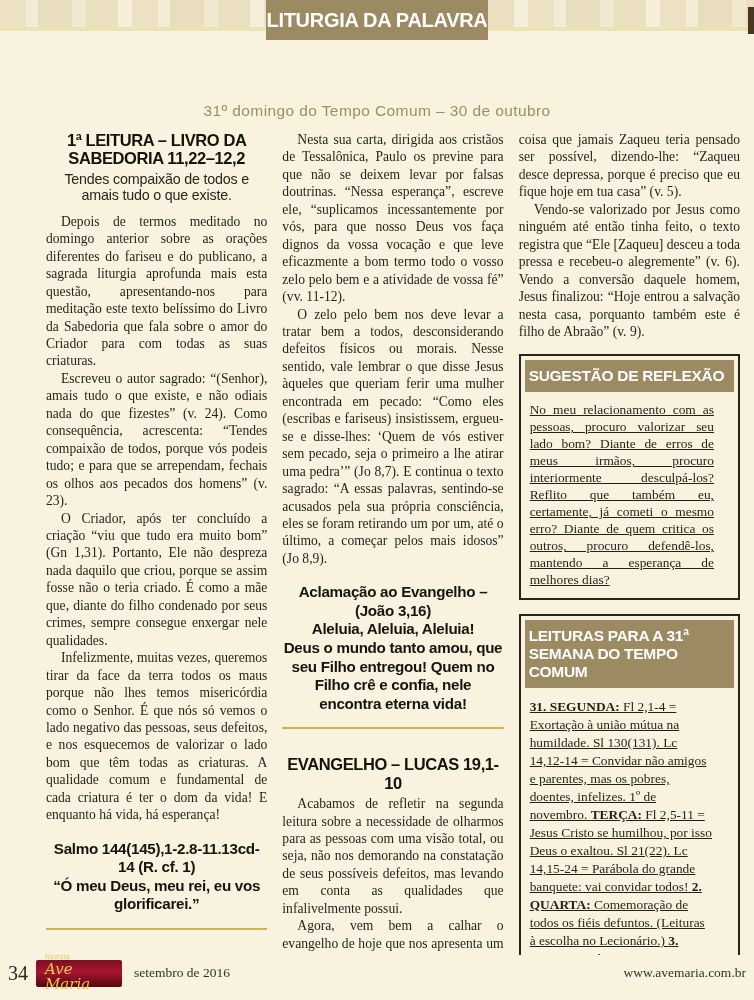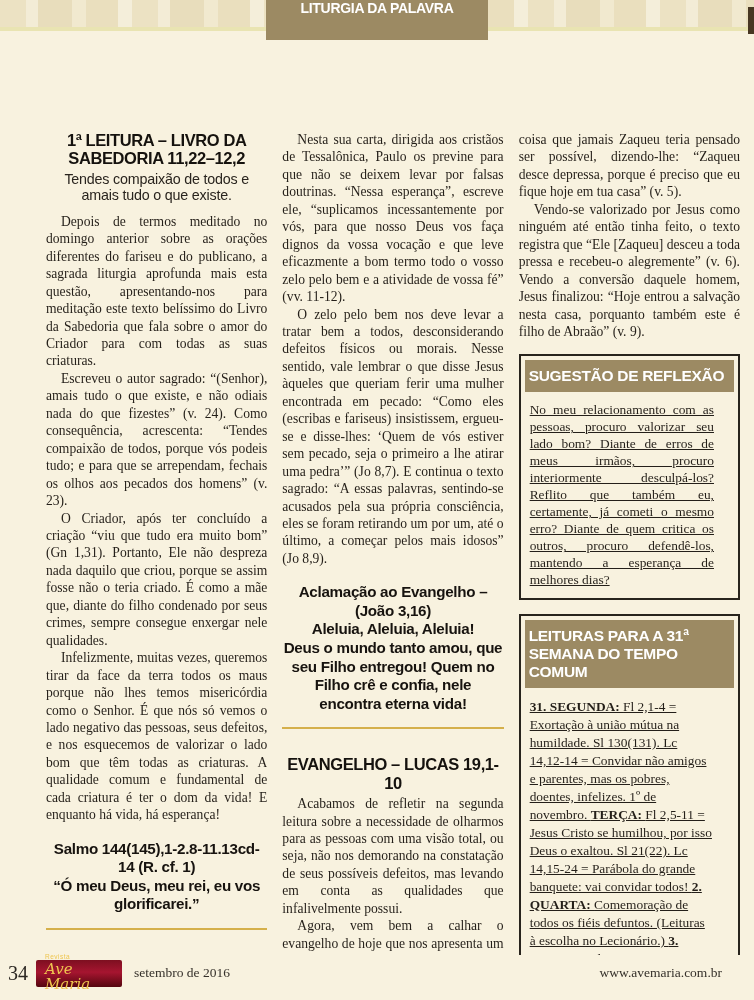--- a/index.html
+++ b/index.html
@@ -18,23 +18,23 @@
         #f1e9cf 72px 86px, #eadfbe 86px 118px, #f4eeda 118px 132px);
     border-bottom:4px solid #e9e4b2;
   }
   .strip-right-bar {
     position:absolute; top:7px; right:0; width:6px; height:27px;
     background:#483723;
   }
   .banner {
     position:absolute; top:0; left:50%; transform:translateX(-50%);
     width:222px; height:40px; background:#9c8a63;
-    display:flex; justify-content:center;
+    display:flex; align-items:center; justify-content:center;
     color:#ffffff; font-family:"Liberation Sans", sans-serif;
-    font-weight:bold; font-size:14px; letter-spacing:-0.3px;
+    font-weight:bold; font-size:20px; letter-spacing:-0.3px;
   }
   .page-title {
     position:absolute; top:68px; left:0; right:0; text-align:center;
     font-family:"Liberation Serif", serif; font-weight:normal;
     font-size:27.5px; letter-spacing:0.4px; color:#332d26;
   }
   .page-subtitle {
     position:absolute; top:102px; left:0; right:0; text-align:center;
     font-family:"Liberation Sans", sans-serif; font-weight:normal;
     font-size:15.5px; letter-spacing:0.4px; color:#a28d60;
@@ -73,21 +73,21 @@
     background:#9c8a63; color:#ffffff; 
     font-family:"Liberation Sans", sans-serif; font-weight:bold;
     font-size:15.5px; line-height:1.15; letter-spacing:-0.3px;
     padding:7px 4px; margin:4px 4px 0 4px;
   }
   .box-body { padding:9px 24px 10px 9px;text-decoration:underline; }
   .box-body p { text-indent:0; font-size:13.4px; line-height:1.27; }
   .readings-body p { display:inline; }
   .readings-body b { font-family:"Liberation Serif", serif; }
   .footer {
-    position:absolute; left:0; right:32px; bottom:12px; height:30px;
+    position:absolute; left:0; right:8px; bottom:12px; height:30px;
     display:flex; align-items:center;
   }
   .page-num {
     font-size:20px; color:#2c2823; width:36px; text-align:center;
   }
   .logo {
     width:86px; height:27px; border-radius:2px;
     background:linear-gradient(180deg,#7d0f20 0%,#a61530 45%,#55060f 100%);
     color:#eec54f; display:flex; flex-direction:column;
     justify-content:center; padding-left:9px; line-height:1;
@@ -102,20 +102,21 @@
 
 <div class="page">
 
   <div class="top-strip"></div>
   <div class="strip-right-bar"></div>
 
   <div class="banner">
     <span>LITURGIA DA PALAVRA</span>
   </div>
 
+  <div class="page-subtitle">31º domingo do Tempo Comum – 30 de outubro</div>
 
   <div class="content">
 
     <div class="col">
       <div class="sec-head">1ª LEITURA – LIVRO DA SABEDORIA 11,22–12,2</div>
       <div class="sec-sub">Tendes compaixão de todos e amais tudo o que existe.</div>
       <div>
           <p>Depois de termos meditado no domingo anterior sobre as orações diferentes do fariseu e do publicano, a sagrada liturgia aprofunda mais esta questão, apresentando-nos para meditação este texto belíssimo do Livro da Sabedoria que fala sobre o amor do Criador para com todas as suas criaturas.</p>
           <p>Escreveu o autor sagrado: “(Senhor), amais tudo o que existe, e não odiais nada do que fizestes” (v. 24). Como consequência, acrescenta: “Tendes compaixão de todos, porque vós podeis tudo; e para que se arrependam, fechais os olhos aos pecados dos homens” (v. 23).</p>
           <p>O Criador, após ter concluído a criação “viu que tudo era muito bom” (Gn 1,31). Portanto, Ele não despreza nada daquilo que criou, porque se assim fosse não o teria criado. É como a mãe que, diante do filho condenado por seus crimes, sempre consegue enxergar nele qualidades.</p>

